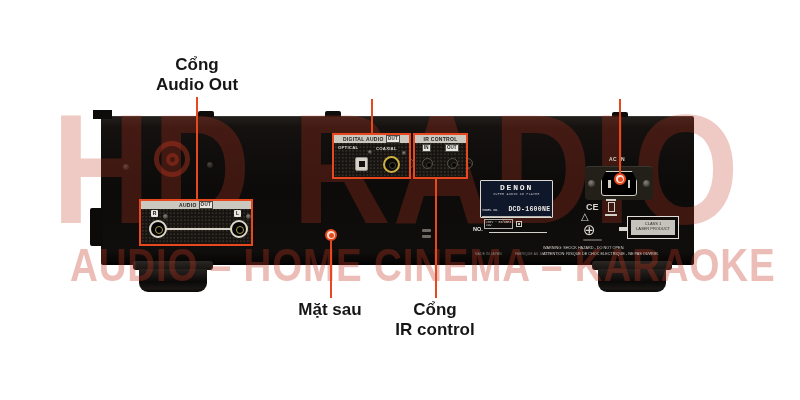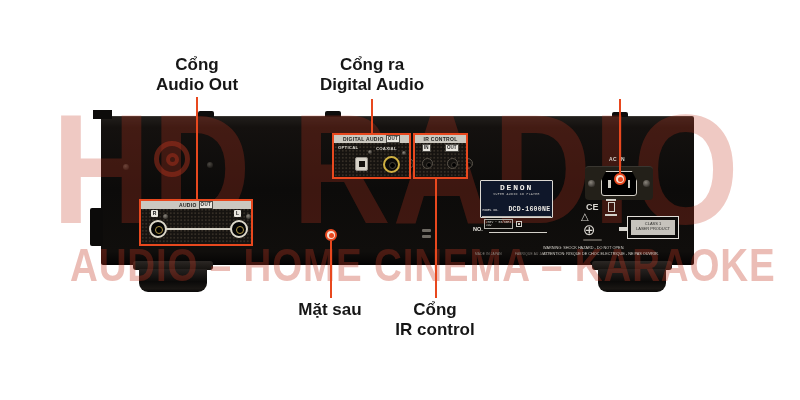--- a/index.html
+++ b/index.html
@@ -242,24 +242,20 @@
   <div class="abs cline" style="left:619px;top:99px;height:76px;"></div>
   <div class="abs cdot" style="left:614px;top:173px;"></div>
   <div class="abs cdot" style="left:325px;top:229px;"></div>
   <div class="abs cline" style="left:330px;top:241px;height:57px;"></div>
   <div class="abs cline" style="left:435px;top:179px;height:119px;"></div>
 
   <div class="abs vlabel" style="left:137px;top:55px;width:120px;">
     <div>Cổng</div>
     <div>Audio Out</div>
   </div>
-  <div class="abs vlabel" style="left:302px;top:55px;width:140px;">
-    <div>Cổng ra</div>
-    <div>Digital Audio</div>
-  </div>
   <div class="abs vlabel" style="left:270px;top:300px;width:120px;">
     <div>Mặt sau</div>
   </div>
   <div class="abs vlabel" style="left:375px;top:300px;width:120px;">
     <div>Cổng</div>
     <div>IR control</div>
   </div>
 
 </div>
 

